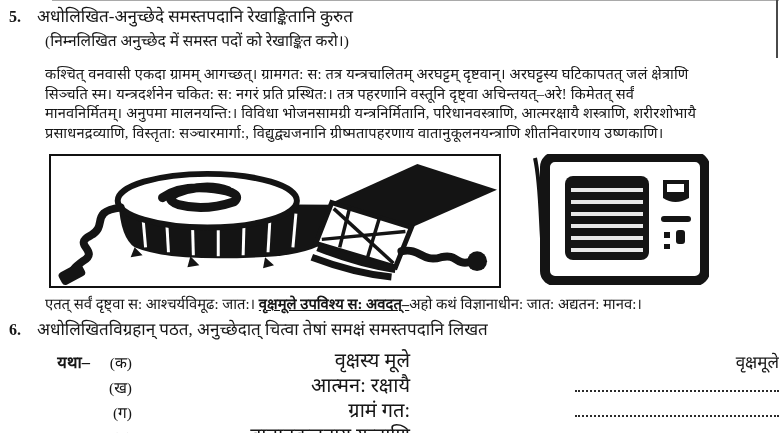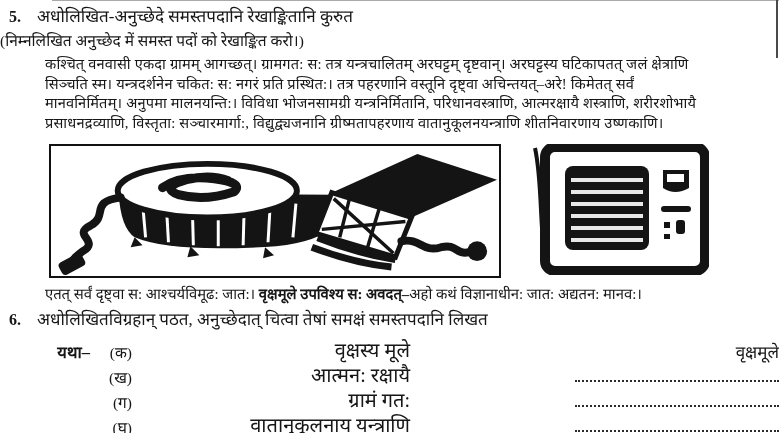--- a/index.html
+++ b/index.html
@@ -7,32 +7,32 @@
   body { font-family:"Liberation Serif","DejaVu Sans",serif; color:#161616; position:relative; }
 
   .scan-top { position:absolute; top:0; left:52px; right:0; height:1px; background:#a9a9a9; }
   .scan-right { position:absolute; top:0; right:1px; width:2px; height:58px; background:#4a4a4a; }
 
   .page { position:relative; width:779px; height:433px; padding-top:5px; }
 
   .qrow { display:flex; align-items:baseline; }
   .qnum { width:37px; text-align:left; padding-left:9px; font-weight:700; font-size:16px; flex:0 0 37px; }
   .qhead { font-weight:400; font-size:17px; line-height:24px; white-space:nowrap; }
-  .qsub { font-size:15.5px; line-height:24px; }
+  .qsub { margin-left:45px; font-size:15.5px; line-height:24px; }
 
-  .para { margin-left:45px; margin-top:2px; width:728px; }
+  .para { margin-left:45px; margin-top:12px; width:728px; }
   .para .pline { font-size:14.6px; line-height:19.5px; white-space:nowrap; letter-spacing:0.2px; }
 
   .imagesRow { margin-left:49px; margin-top:11px; display:flex; align-items:flex-start; }
   .imgBoxL { width:452px; height:134px; border:2px solid #111; background:#fff; }
   .imgBoxR { width:178px; height:131px; margin-left:30px; background:#fff; }
   .imgBoxL svg, .imgBoxR svg { display:block; width:100%; height:100%; }
 
   .caption { margin-left:45px; margin-top:6px; font-size:14.8px; line-height:21px; white-space:nowrap; }
-  .caption .b { font-weight:700; }
+  .caption .b { font-weight:700;text-decoration:underline; }
 
   .q6head { margin-top:3px; }
 
   .exTable { margin-left:45px; margin-top:4px; }
   .exRow { display:grid; grid-template-columns:45px 42px 278px 1fr; align-items:end; height:25px;text-align:right; }
   .exRow .yatha { font-weight:700; font-size:16.5px; }
   .exRow .marker { font-size:15.5px; }
   .exRow .phrase { font-size:20px; }
   .exRow .answerText { font-weight:400; font-size:17px; }
   .dotted { display:inline-block; width:204px; height:13px; border-bottom:2px dotted #2b2b2b; }

